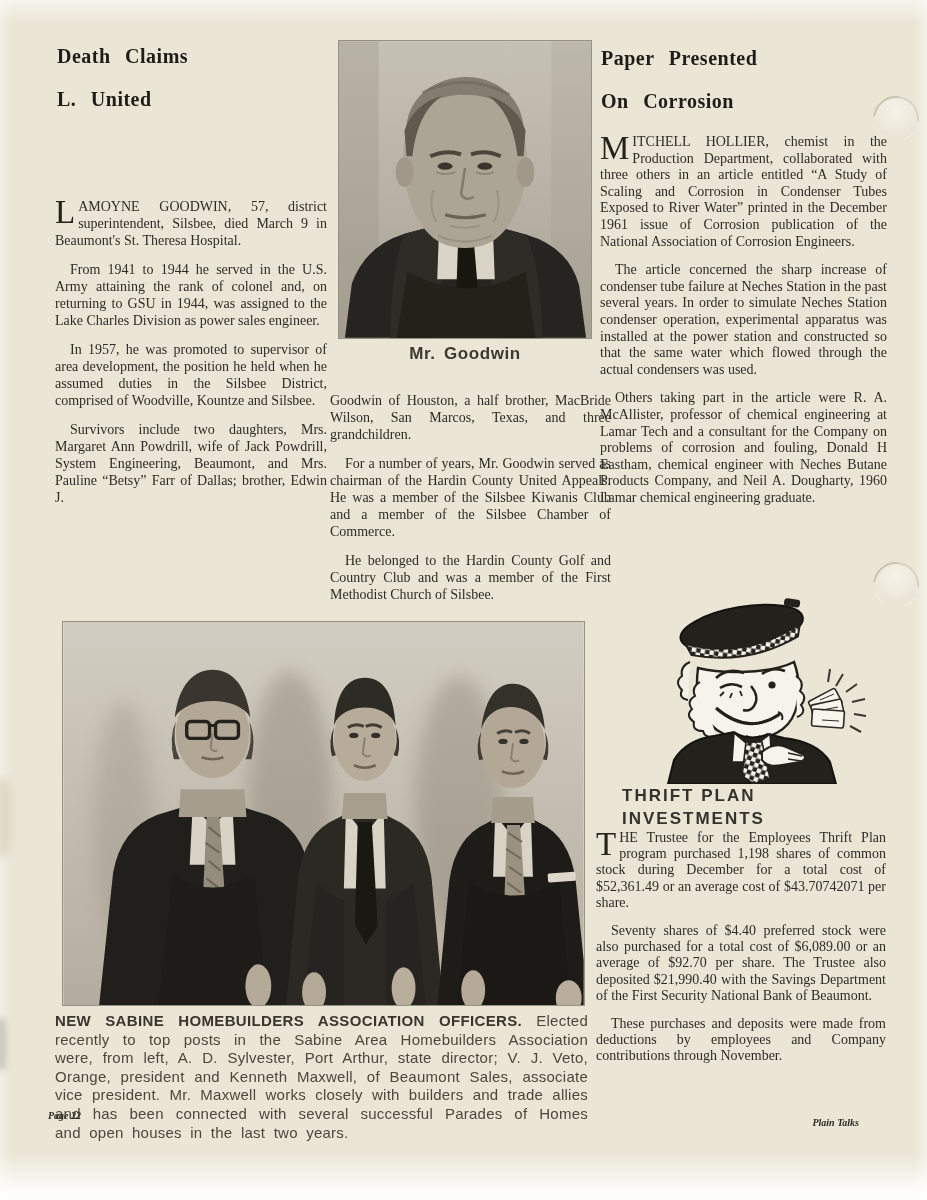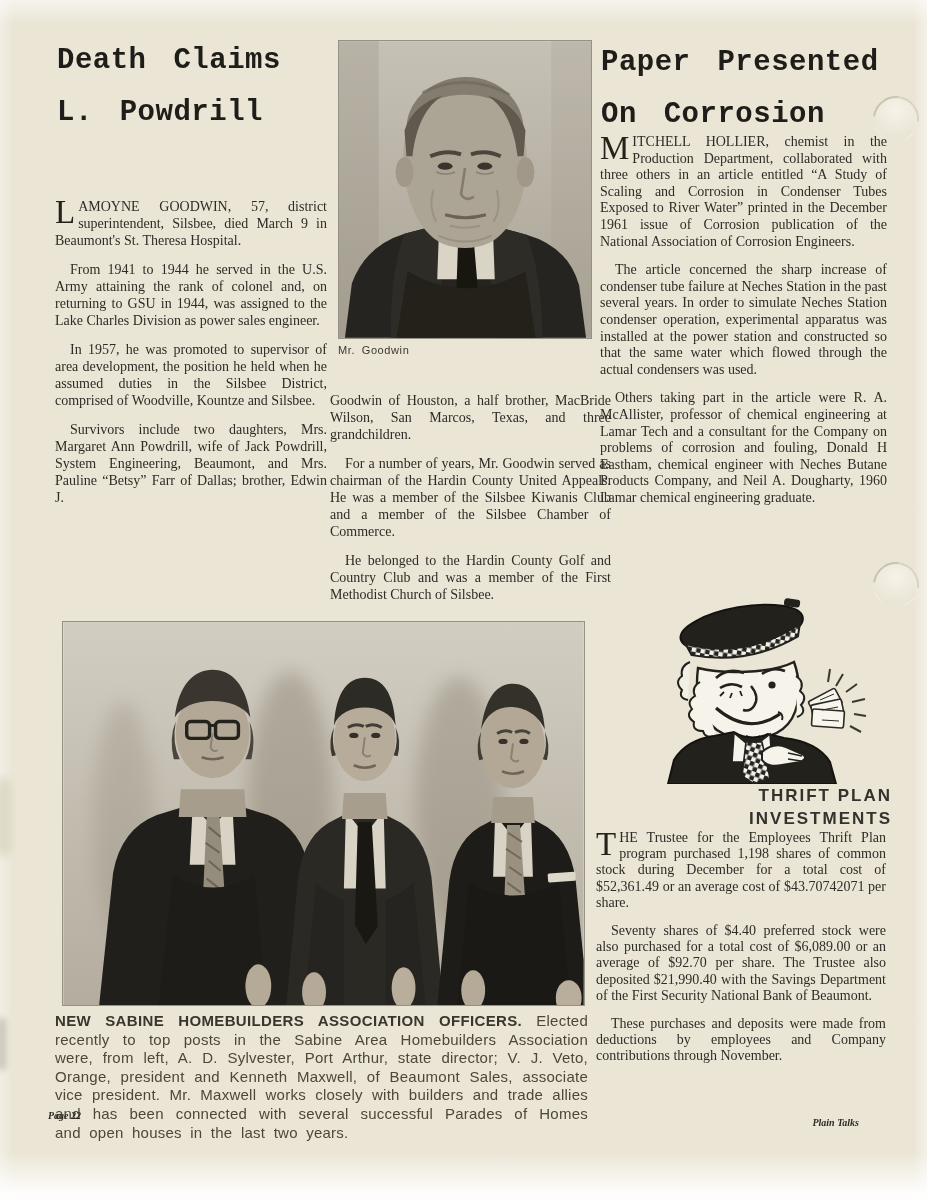--- a/index.html
+++ b/index.html
@@ -7,63 +7,63 @@
     position:relative;width:927px;height:1200px;margin:0 auto;overflow:hidden;
     background:
       linear-gradient(to bottom, rgba(255,255,255,.55), rgba(255,255,255,0) 2%, rgba(255,255,255,0) 96%, rgba(255,255,255,.95) 99.5%),
       linear-gradient(to right, rgba(255,255,255,.35), rgba(255,255,255,0) 1.5%, rgba(255,255,255,0) 98.5%, rgba(255,255,255,.45)),
       #eae5d5;
     font-family:"Liberation Serif", serif;
     color:#2e2c27;
   }
   .abs{position:absolute;}
   
-  .headline{font-family:Liberation Mono, monospace;font-weight:700;font-size:29px;
+  .headline{font-family:Liberation Serif, serif;font-weight:700;font-size:20px;
     letter-spacing:.5px;word-spacing:9px;color:#1f1d19;line-height:1;}
   .headline .hl2{margin-top:23px;}
   
   .bodycol{font-size:14px;line-height:17px;text-align:justify;color:#2e2c27;}
   .bodycol.rc{line-height:16.6px;}
   .bodycol.tc{line-height:16.2px;}
   .para{margin:0 0 12px 0;text-indent:15px;}
   .para.lead{text-indent:0;}
   .para.noindent{text-indent:0;}
   .drop{float:left;font-size:33px;line-height:27px;padding:1px 3px 0 0;font-weight:400;color:#242219;}
   
   .photo{border:1px solid rgba(45,42,35,.45);box-sizing:border-box;display:block;}
-  .photo-caption{font-family:"Liberation Sans", sans-serif;font-weight:400;font-size:11px;
-    letter-spacing:.6px;word-spacing:3px;color:#3c3931;}
+  .photo-caption{font-family:"Liberation Sans", sans-serif;font-weight:700;font-size:17px;
+    letter-spacing:.6px;word-spacing:3px;text-align:center;color:#3c3931;}
   
   .groupcap{font-family:"Liberation Sans", sans-serif;font-size:15px;line-height:18.6px;
     text-align:justify;color:#4d473b;letter-spacing:.25px;word-spacing:4px;}
   .groupcap b{color:#3a362d;letter-spacing:.35px;}
   
   .thrift-head{font-family:"Liberation Sans", sans-serif;font-weight:700;font-size:17px;
-    letter-spacing:2px;line-height:23px;text-align:right;color:#34322c;}
+    letter-spacing:2px;line-height:23px;text-align:left;color:#34322c;}
   
   .folio{font-family:"Liberation Serif", serif;font-weight:700;font-style:italic;
     font-size:10px;color:#2b2924;}
   
   .punch{position:absolute;width:42px;height:42px;border-radius:50%;
     border-top:2.5px solid #c9c3b2;border-right:2.5px solid #d9d3c3;
     border-bottom:2.5px solid transparent;border-left:2.5px solid transparent;
     transform:rotate(-38deg);
     background:radial-gradient(circle at 62% 34%, rgba(247,244,235,.9), rgba(247,244,235,0) 72%);}
   .smudge{position:absolute;background:rgba(176,164,130,.28);filter:blur(4px);border-radius:8px;}
   .smudge2{position:absolute;background:rgba(130,126,118,.35);filter:blur(3px);border-radius:6px;}
   .overlay{position:absolute;inset:0;pointer-events:none;z-index:40;}
 </style>
 </head>
 <body>
 
 <div class="page">
 
   <div class="abs headline" style="left:57px;top:46px;width:272px;">
     <div>Death Claims</div>
-    <div class="hl2">L. Powdrill</div>
+    <div class="hl2">L. United</div>
   </div>
 
   <div class="abs bodycol" style="left:55px;top:198px;width:272px;">
     <p class="para lead"><span class="drop">L</span><span>AMOYNE GOODWIN, 57, district superintendent, Silsbee, died March 9 in Beaumont's St. Theresa Hospital.</span></p>
     <p class="para">From 1941 to 1944 he served in the U.S. Army attaining the rank of colonel and, on returning to GSU in 1944, was assigned to the Lake Charles Division as power sales engineer.</p>
     <p class="para">In 1957, he was promoted to supervisor of area development, the position he held when he assumed duties in the Silsbee District, comprised of Woodville, Kountze and Silsbee.</p>
     <p class="para">Survivors include two daughters, Mrs. Margaret Ann Powdrill, wife of Jack Powdrill, System Engineering, Beaumont, and Mrs. Pauline “Betsy” Farr of Dallas; brother, Edwin J.</p>
   </div>
 
   <svg class="abs photo" style="left:338px;top:40px;" width="254" height="299" viewBox="0 0 254 299" role="img">

